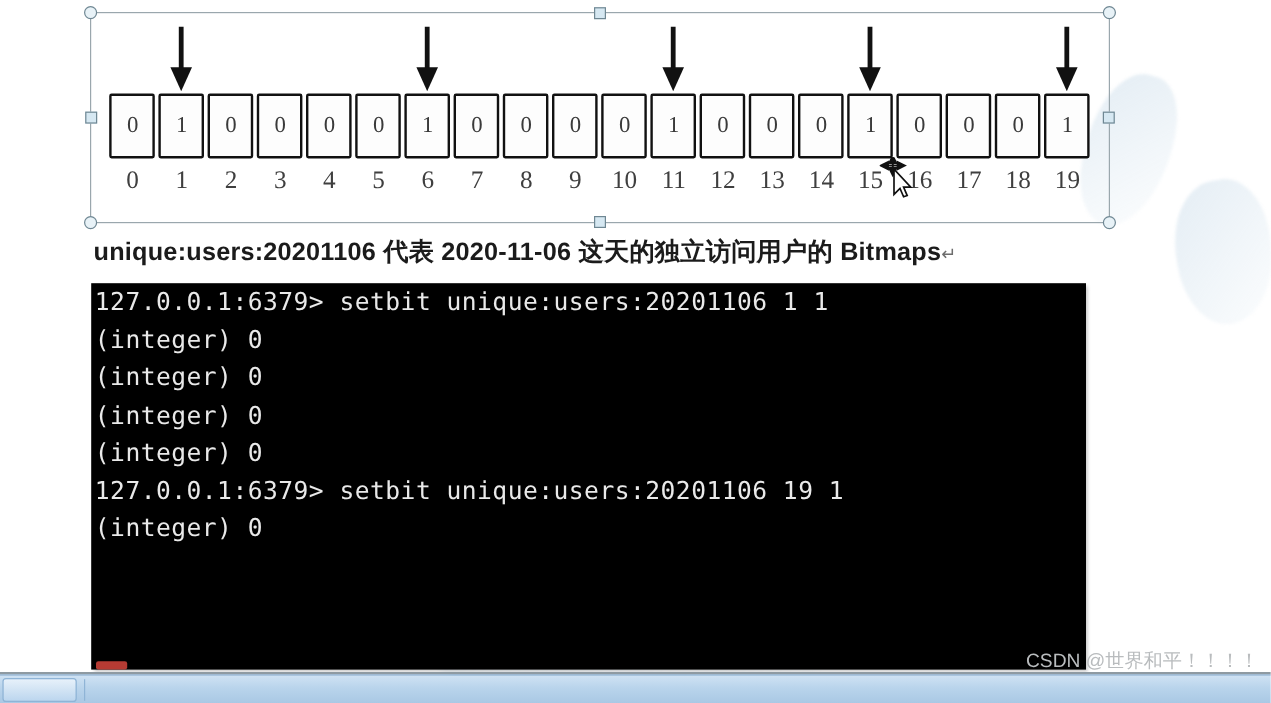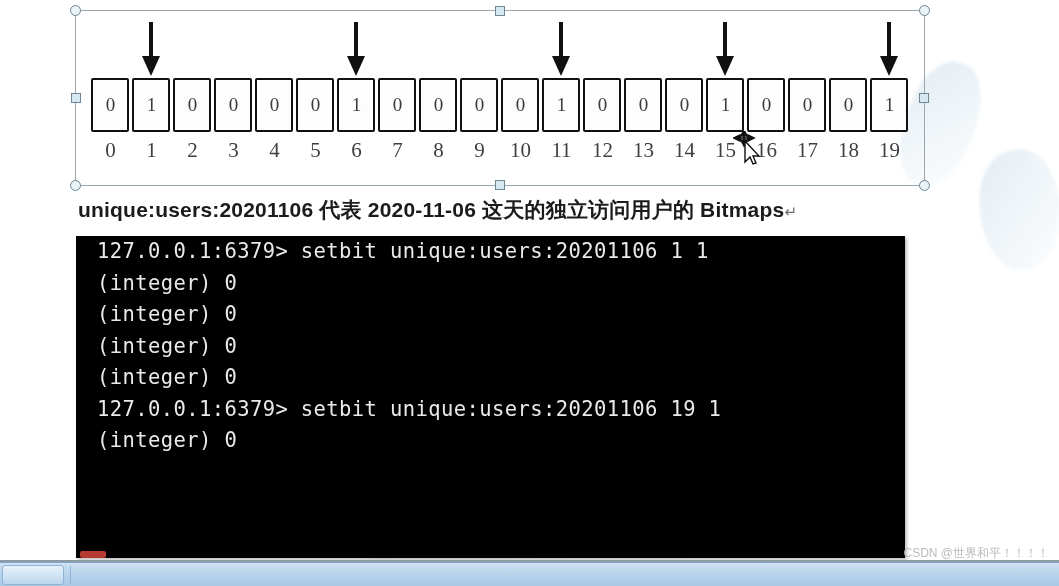--- a/index.html
+++ b/index.html
@@ -147,41 +147,41 @@
     background: #000000;
     overflow: hidden;
     box-shadow: 2px 2px 3px rgba(0,0,0,.25);
   }
   .term-line {
     font-family: "DejaVu Sans Mono", monospace;
     font-size: 20.5px;
     line-height: 31.5px;
     color: #e9e9e9;
     white-space: pre;
-    padding-left: 21px;
+    padding-left: 3px;
     letter-spacing: .4px;
   }
 
   
   #mouse-cursor {
     position: absolute;
     left: 733px;
     top: 131px;
     width: 40px;
     height: 40px;
     pointer-events: none;
   }
 
   
   #csdn-watermark {
     position: absolute;
     right: 10px;
     bottom: 24px;
     font-family: "Liberation Sans", sans-serif;
-    font-size: 12px;
+    font-size: 16px;
     color: #b9bcbe;
     white-space: nowrap;
   }
 
   
   #doc-bottom-rule {
     position: absolute;
     left: 0;
     bottom: 24px;
     width: 1059px;

